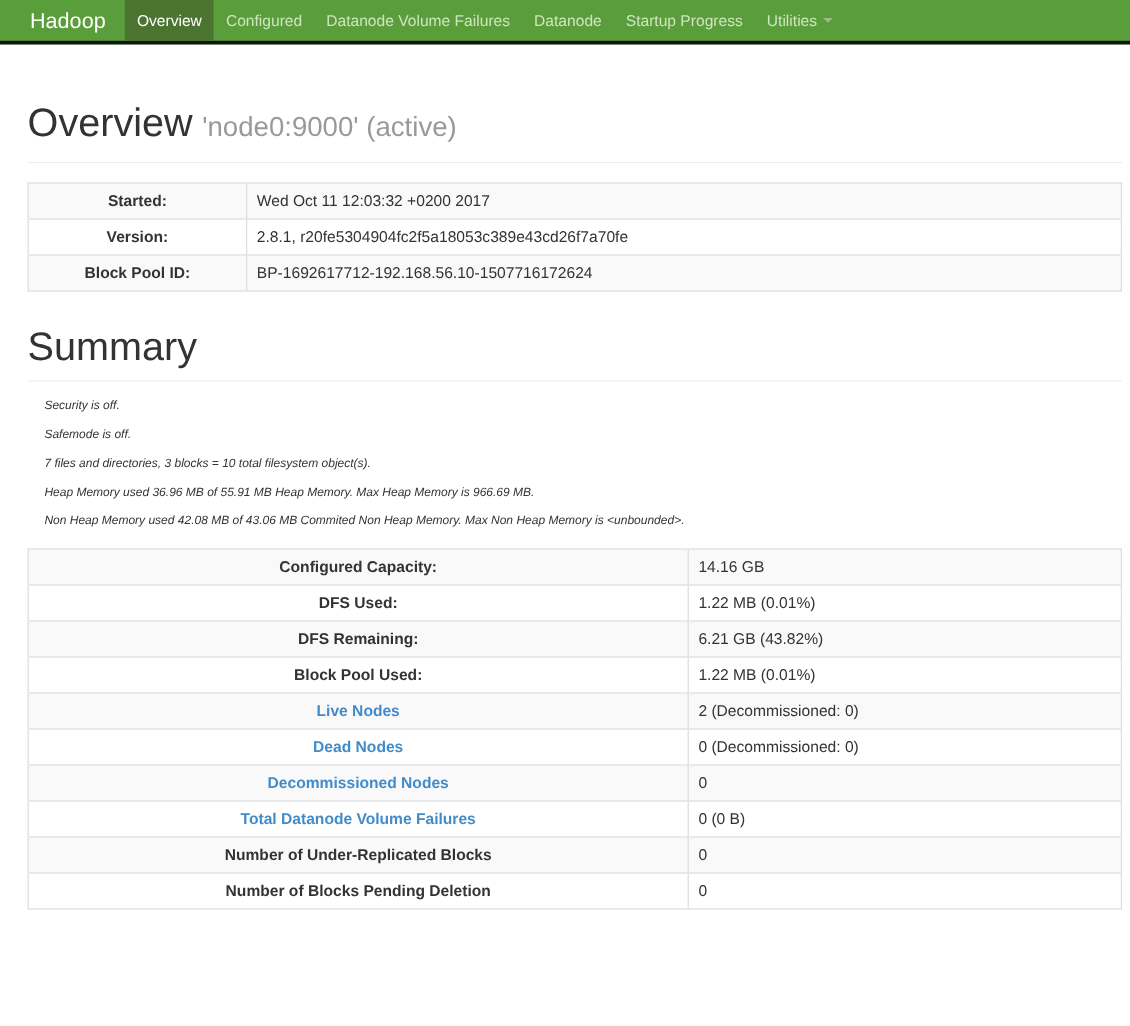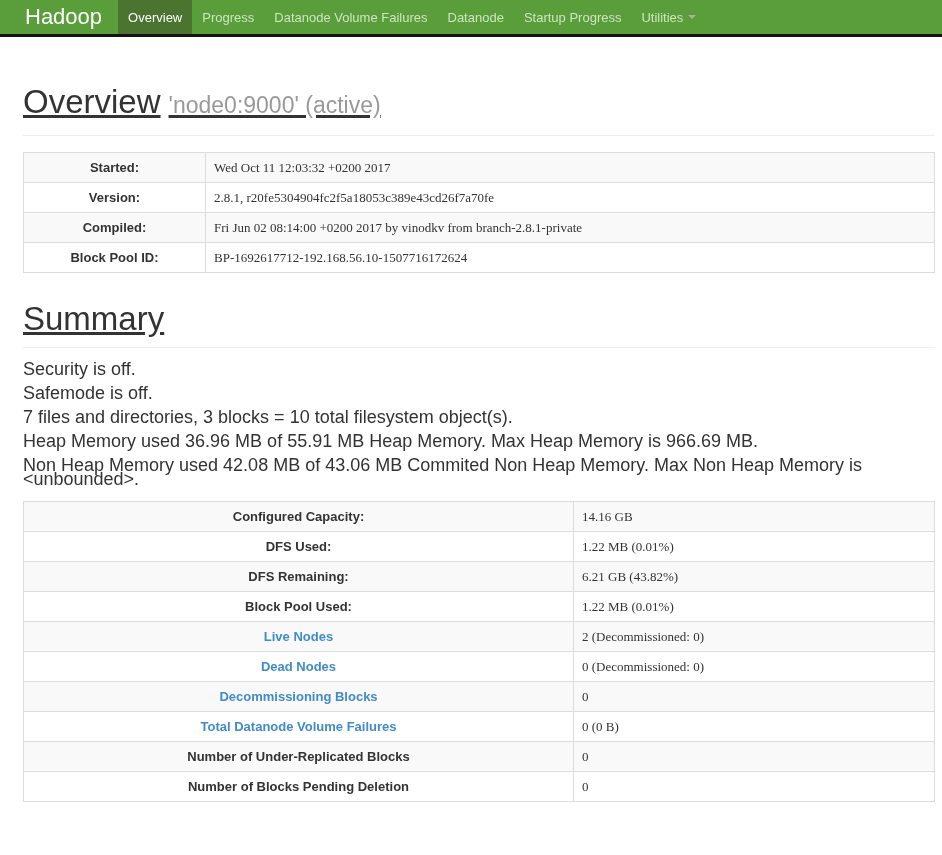--- a/index.html
+++ b/index.html
@@ -16,71 +16,71 @@
   body{
     width:942px;height:855px;overflow:hidden;background:#fff;
     font-family:"Liberation Sans","DejaVu Sans",sans-serif;color:var(--text);
   }
   
   .navbar{
     height:37px;background:var(--green);border-bottom:3px solid #141414;
     display:flex;align-items:stretch;
   }
   .brand{
-    color:#fff;font-size:22px;display:flex;align-items:center;
+    color:#fff;font-size:18px;display:flex;align-items:center;
     padding:0 16px 0 25px;text-decoration:none;cursor:pointer;
   }
   .nav-items{display:flex;align-items:stretch;}
   .nav-item{
     display:flex;align-items:center;padding:0 10px;font-size:13px;
     color:var(--nav-text);text-decoration:none;cursor:pointer;white-space:nowrap;
   }
   .nav-item.active{background:var(--green-active);color:#fff;}
   .caret{
     display:inline-block;margin-left:5px;width:0;height:0;
     border-left:4px solid transparent;border-right:4px solid transparent;
     border-top:4px solid #9dbd85;
   }
   
   .content{margin:0 7px 0 23px;width:912px;}
-  h1.page-title{margin:47px 0 0;font-size:33px;line-height:36px;font-weight:500;color:#333;text-decoration:underline;}
+  h1.page-title{margin:47px 0 0;font-size:33px;line-height:36px;font-weight:500;color:#333;}
   h1.page-title .subtitle{color:#999;font-size:23px;font-weight:400;margin-left:8px;}
   hr{border:0;border-top:1px solid #eee;margin:12px 0 0;}
   hr.after-summary{margin-top:10px;}
   
   table.kv{
     border-collapse:collapse;width:912px;border:1px solid var(--border);
     font-size:13px;margin-top:16px;table-layout:fixed;
   }
   table.kv tr:nth-child(odd){background:var(--stripe);}
   table.kv tr + tr th, table.kv tr + tr td{border-top:1px solid var(--border);margin-top:12px;}
   table.kv th{
     text-align:center;font-weight:bold;color:#333;
     padding:5px 8px;border-right:1px solid var(--border);line-height:19px;
   }
-  table.kv td{padding:5px 8px;line-height:19px;color:#333;font-family:Liberation Serif, serif;}
+  table.kv td{padding:5px 8px;line-height:19px;color:#333;}
   table.kv.info th{width:182px;}
   table.kv.summary{margin-top:15px;}
   table.kv.summary th{width:550px;}
   table.kv a{color:var(--link);text-decoration:none;font-weight:bold;cursor:pointer;}
   
   .summary-paras{margin-top:14px;}
-  .summary-paras p{margin:0 0 10px;font-size:18px;line-height:14px;color:#333;}
+  .summary-paras p{margin:0 14px 10px;font-size:10px;line-height:14px;color:#333;font-style:italic;}
 </style>
 </head>
 <body>
 
 <nav class="navbar">
   <a class="brand">Hadoop</a>
   <div class="nav-items">
       <a class="nav-item active">
         <span>Overview</span>
       </a>
       <a class="nav-item">
-        <span>Progress</span>
+        <span>Configured</span>
       </a>
       <a class="nav-item">
         <span>Datanode Volume Failures</span>
       </a>
       <a class="nav-item">
         <span>Datanode</span>
       </a>
       <a class="nav-item">
         <span>Startup Progress</span>
       </a>
@@ -98,24 +98,20 @@
 
   <table class="kv info">
     <tbody>
         <tr>
           <th>Started:</th>
           <td>Wed Oct 11 12:03:32 +0200 2017</td>
         </tr>
         <tr>
           <th>Version:</th>
           <td>2.8.1, r20fe5304904fc2f5a18053c389e43cd26f7a70fe</td>
-        </tr>
-        <tr>
-          <th>Compiled:</th>
-          <td>Fri Jun 02 08:14:00 +0200 2017 by vinodkv from branch-2.8.1-private</td>
         </tr>
         <tr>
           <th>Block Pool ID:</th>
           <td>BP-1692617712-192.168.56.10-1507716172624</td>
         </tr>
       </tbody>
   </table>
 
   <h1 class="page-title" style="margin-top:28px;">Summary</h1>
   <hr class="after-summary">
@@ -148,21 +144,21 @@
         </tr>
         <tr>
           <th><a>Live Nodes</a></th>
           <td>2 (Decommissioned: 0)</td>
         </tr>
         <tr>
           <th><a>Dead Nodes</a></th>
           <td>0 (Decommissioned: 0)</td>
         </tr>
         <tr>
-          <th><a>Decommissioning Blocks</a></th>
+          <th><a>Decommissioned Nodes</a></th>
           <td>0</td>
         </tr>
         <tr>
           <th><a>Total Datanode Volume Failures</a></th>
           <td>0 (0 B)</td>
         </tr>
         <tr>
           <th>Number of Under-Replicated Blocks</th>
           <td>0</td>
         </tr>

